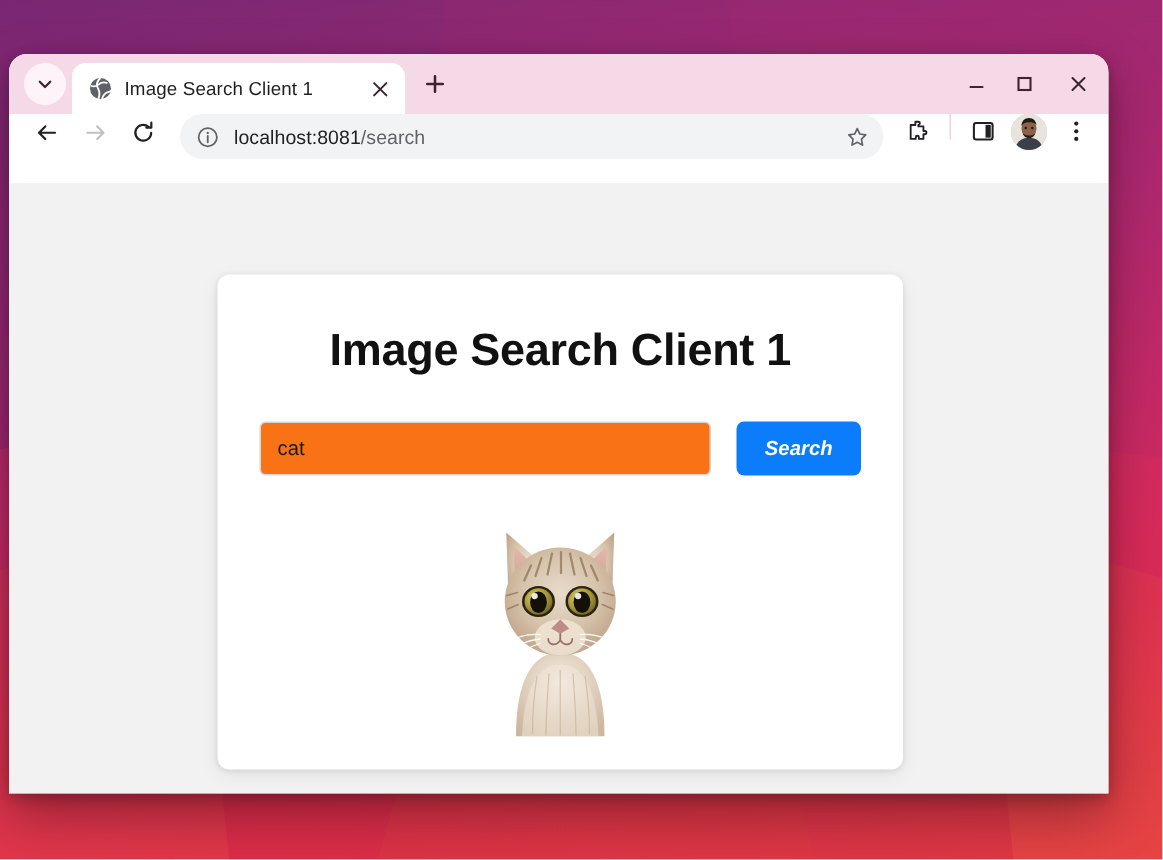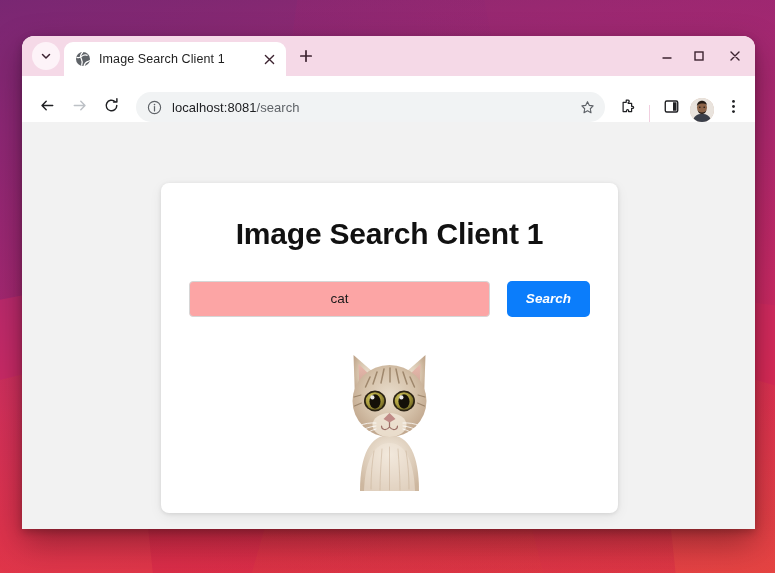--- a/index.html
+++ b/index.html
@@ -39,21 +39,21 @@
   }
   .f5 {
     bottom: -90px; left: 150px; width: 520px; height: 260px;
     background: linear-gradient(10deg, rgba(205,25,70,.5), rgba(205,25,70,0));
     transform: rotate(-6deg);
   }
 
   
   #browser-window {
     position: absolute;
-    left: 22px; top: 36px;
+    left: 6px; top: 36px;
     width: 733px; height: 493px;
     border-radius: 12px 12px 0 0;
     box-shadow: 0 14px 34px rgba(0,0,0,.34), 0 3px 9px rgba(0,0,0,.22);
     overflow: hidden;
     background: #ffffff;
     display: flex;
     flex-direction: column;
   }
 
   
@@ -127,21 +127,21 @@
     display: flex; align-items: center; justify-content: center;
     cursor: pointer;
   }
   .wc-btn:last-child { width: 40px; }
 
   
   #toolbar {
     height: 46px;
     background: #ffffff;
     display: flex;
-    align-items: flex-end;
+    align-items: flex-start;
     padding: 0 8px 0 10px;
     gap: 2px;
     flex: 0 0 auto;
   }
   .nav-btn {
     width: 30px; height: 30px;
     border-radius: 50%;
     display: flex; align-items: center; justify-content: center;
     cursor: pointer;
     flex: 0 0 auto;
@@ -232,28 +232,27 @@
     align-items: stretch;
     gap: 17px;
     width: 100%;
     margin-top: 29px;
   }
   #search-input {
     flex: 1 1 auto;
     height: 36px;
     border: 1px solid #d6d6d6;
     border-radius: 4px;
-    background: #fca5a5;
+    background: #f97316;
     font-size: 13.5px;
     font-family: "Liberation Sans", sans-serif;
     color: #1a1a1a;
     padding: 0 11px;
     outline: none;
     min-width: 0;
-    text-align: center;
   }
   #search-input::placeholder { color: #9a9a9a; }
   #search-button {
     flex: 0 0 auto;
     width: 83px;
     height: 36px;
     background: #0b7dfb;
     color: #ffffff;
     border: none;
     border-radius: 5px;

